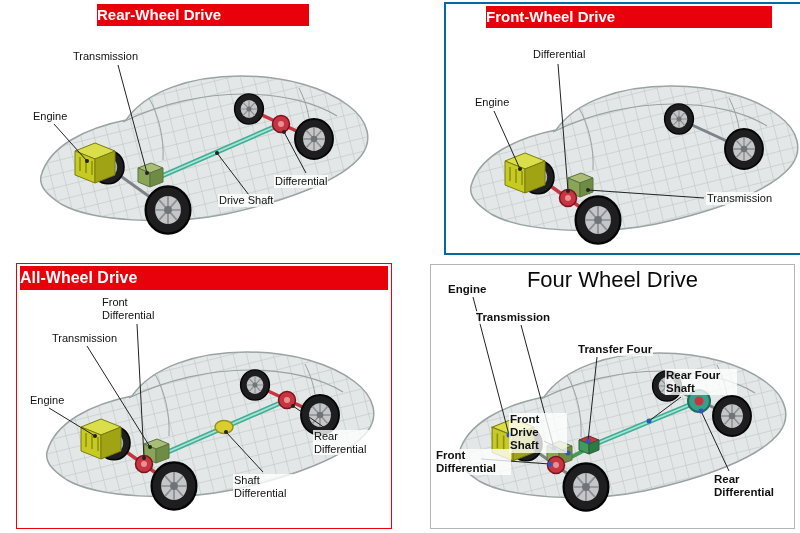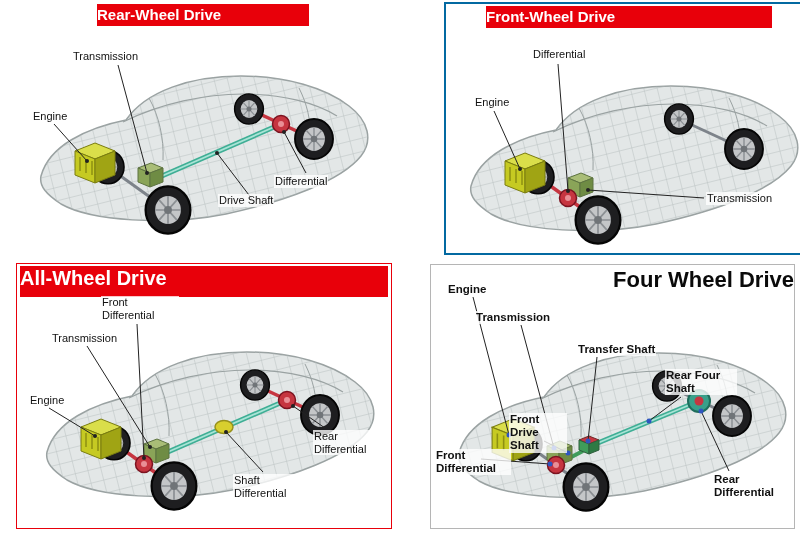--- a/index.html
+++ b/index.html
@@ -8,22 +8,22 @@
   #canvas{position:relative;width:800px;height:533px;background:#fff;overflow:hidden}
   .panel{position:absolute;background:#fff}
   .p1{left:8px;top:2px;width:390px;height:258px}
   .p2{left:444px;top:2px;width:370px;height:253px;border:2px solid #0369a1}
   .p3{left:16px;top:263px;width:376px;height:266px;border:1px solid #e8000a}
   .p4{left:430px;top:264px;width:365px;height:265px;border:1px solid #b5b5b5}
   .banner{position:absolute;top:2px;left:50%;transform:translateX(-50%);background:#e8000a;color:#fff;
           font-weight:bold;font-size:15px;height:22px;line-height:22px;white-space:nowrap}
   .p1 .banner{width:212px}
   .p2 .banner{width:286px}
-  .p3 .banner{width:calc(100% - 6px);height:31px;line-height:24px;font-size:20px}
-  .bigtitle{position:absolute;top:2px;left:0;width:100%;text-align:right;font-weight:bold;font-size:22px;color:#0a0a0a}
+  .p3 .banner{width:calc(100% - 6px);height:24px;line-height:24px;font-size:16px}
+  .bigtitle{position:absolute;top:2px;left:0;width:100%;text-align:center;font-weight:normal;font-size:22px;color:#0a0a0a}
   .art{position:absolute;left:0;top:0}
   .lbl{position:absolute;font-size:11px;line-height:1.15;color:#111;text-align:left;
        background:rgba(255,255,255,0.78);padding:0 1px;white-space:normal}
   .p4 .lbl{font-weight:bold;font-size:11.5px}.w70{width:58px}.w72{width:72px}.w76{width:76px}.w78{width:78px}.w82{width:82px}
 </style>
 </head>
 <body>
 
 <svg width="0" height="0" style="position:absolute" aria-hidden="true">
   <defs>
@@ -219,20 +219,20 @@
           <circle cx="157" cy="176" r="2.5"></circle>
         <circle cx="218" cy="156" r="2.5"></circle>
           <circle cx="137" cy="188" r="2.5"></circle>
           <circle cx="119" cy="199" r="2.5"></circle>
         <circle cx="270" cy="146" r="2.5"></circle>
       </g>
     </svg>
     <div class="bigtitle">Four Wheel Drive</div>
     <span class="lbl" style="left:16px;top:18px">Engine</span>
     <span class="lbl" style="left:44px;top:46px">Transmission</span>
-    <span class="lbl" style="left:146px;top:78px">Transfer Shaft</span>
+    <span class="lbl" style="left:146px;top:78px">Transfer Four</span>
     <span class="lbl w72" style="left:234px;top:104px">Rear Four Shaft</span>
     <span class="lbl w70" style="left:78px;top:148px">Front Drive Shaft</span>
     <span class="lbl w76" style="left:4px;top:184px">Front Differential</span>
     <span class="lbl w76" style="left:282px;top:208px">Rear Differential</span>
   </section>
 
 </div>
 
 </body></html>

